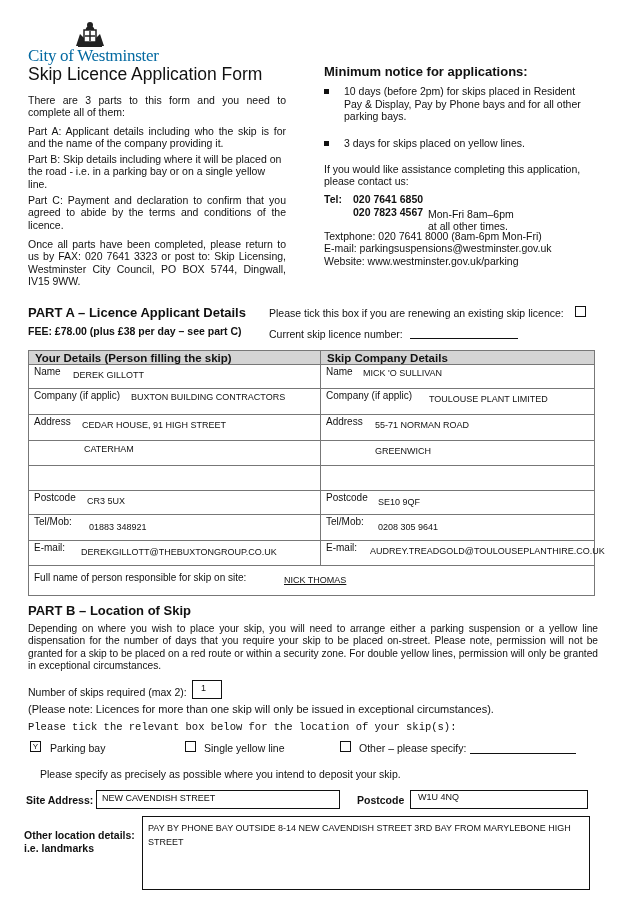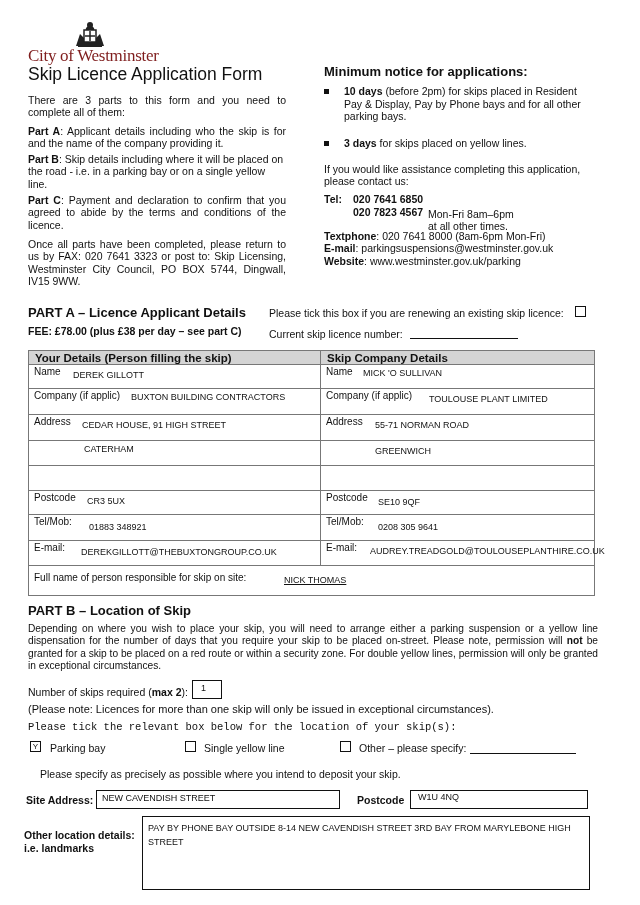--- a/index.html
+++ b/index.html
@@ -1,23 +1,23 @@
 <!DOCTYPE html>
 <html><head>
 <meta charset="utf-8">
 <style>
   * { box-sizing: border-box; margin: 0; padding: 0; }
   html, body { width: 640px; height: 905px; background: #ffffff; overflow: hidden; }
   body { position: relative; font-family: "Liberation Sans", sans-serif; color: #111; font-size: 10.5px; }
   .abs { position: absolute; }
-  .b { font-weight: bold; margin-top: 32px; }
+  .b { font-weight: normal; margin-top: 32px; }
 
   
   #logo { left: 72px; top: 20px; width: 36px; height: 28px; }
-  #council { left: 28px; top: 46px; font-family: "Liberation Serif", serif; font-size: 17px; letter-spacing: -0.3px; color: #7f1d1d; }
+  #council { left: 28px; top: 46px; font-family: "Liberation Serif", serif; font-size: 17px; letter-spacing: -0.3px; color: #0369a1; }
   #form-title { left: 28px; top: 64px; font-size: 17.5px; color: #111; }
 
   .para { font-size: 10.5px; line-height: 12.4px; width: 258px; text-align: justify; }
   #intro { left: 28px; top: 94px; }
   #partA-desc { left: 28px; top: 125px; }
   #partB-desc { left: 28px; top: 153px; text-align: left; }
   #partC-desc { left: 28px; top: 194px; }
   #return-desc { left: 28px; top: 238px; }
 
   

